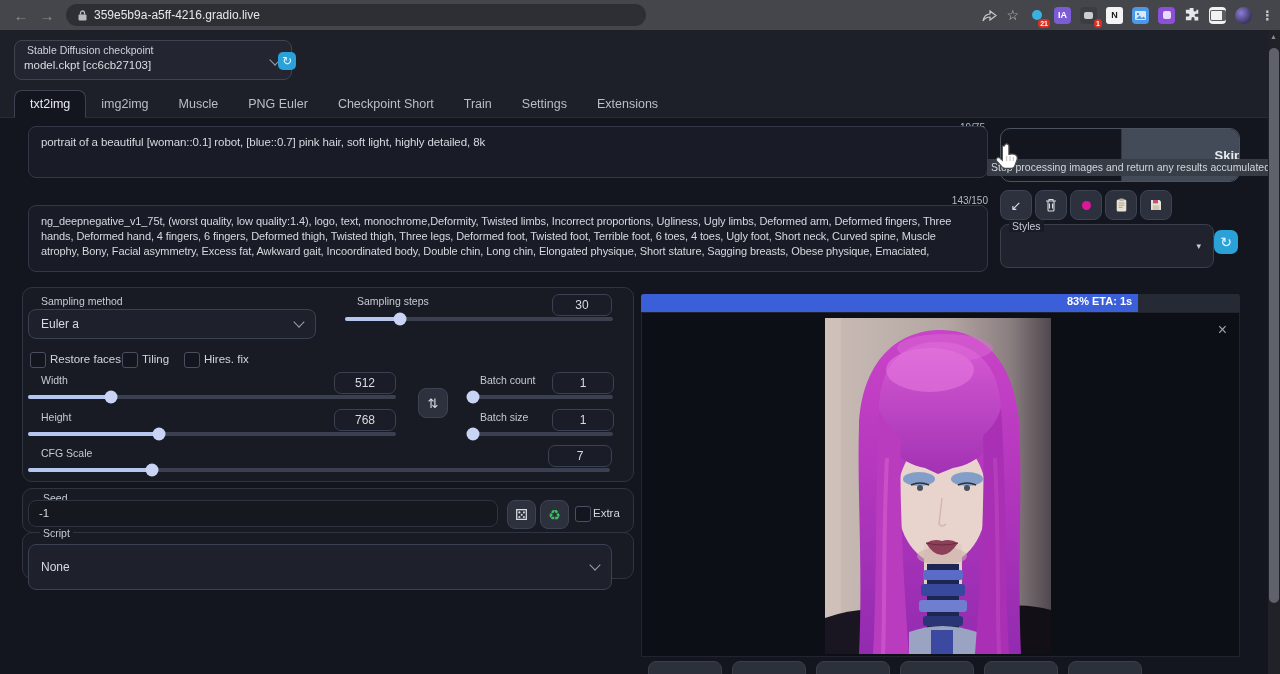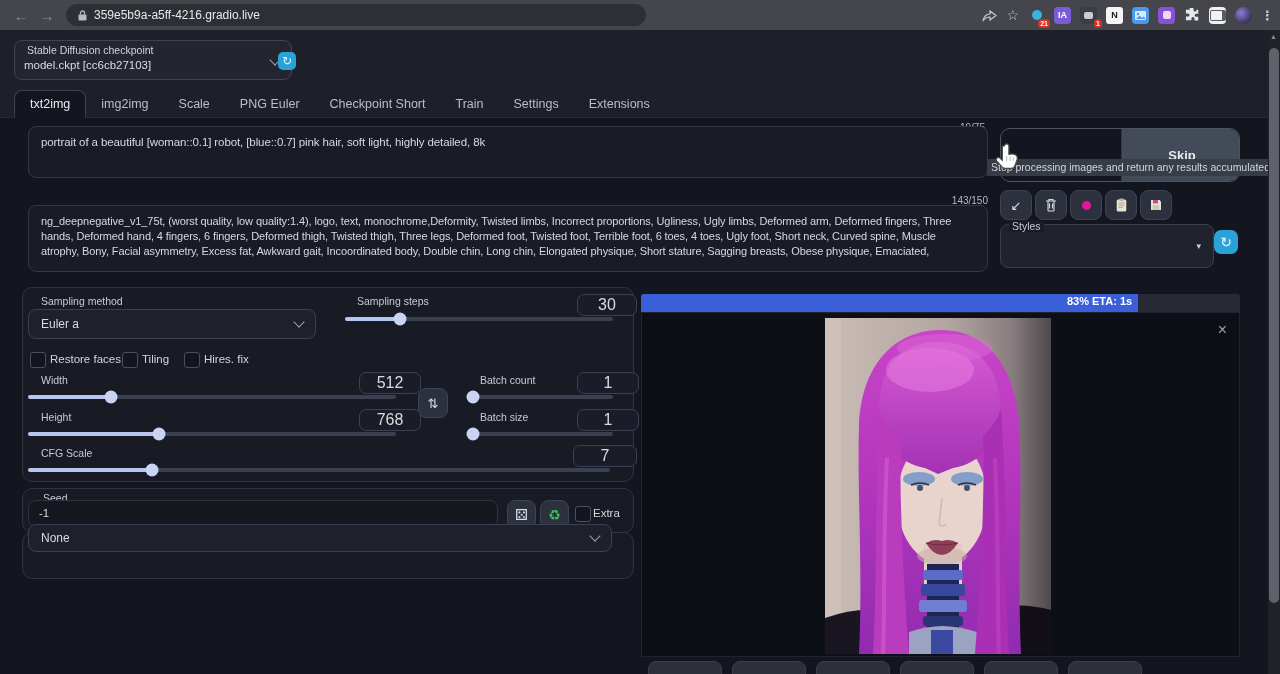--- a/index.html
+++ b/index.html
@@ -13,21 +13,21 @@
   .addr{position:absolute;left:66px;top:4px;width:580px;height:22px;background:#2e2f34;border-radius:11px;
         display:flex;align-items:center;color:#e6e7ea;font-size:12px;gap:7px;padding-left:12px;box-sizing:border-box;}
   .extrow{position:absolute;right:6px;top:0;height:30px;display:flex;align-items:center;gap:9px;}
   .ext{position:relative;width:17px;height:17px;border-radius:4px;display:flex;align-items:center;justify-content:center;font-size:9px;font-weight:bold;}
   .badge{position:absolute;right:-5px;bottom:-4px;background:#d93025;color:#fff;border-radius:4px;font-size:7px;padding:0 2px;line-height:9px;font-weight:bold;}
   
   .hdrstrip{position:absolute;left:0;top:30px;width:1280px;height:87px;background:#1d2029;border-bottom:1px solid #272b35;}
   .panel{position:absolute;background:#181b24;border:1px solid #2f3442;border-radius:10px;}
   .lbl{position:absolute;font-size:10.5px;color:#c6cad4;background:#181b24;padding:0 3px;line-height:12px;white-space:nowrap;}
   .valbox{position:absolute;height:20px;border:1px solid #3a4152;border-radius:7px;background:#1a1d27;color:#d8dbe2;
-          font-size:16px;text-align:center;line-height:20px;margin-left:25px;}
+          font-size:12px;text-align:center;line-height:20px;}
   .dd{position:absolute;background:#1e212c;border:1px solid #3a4152;border-radius:8px;color:#d8dbe2;font-size:12px;
       display:flex;align-items:center;padding:0 12px;box-sizing:border-box;cursor:pointer;}
   .chev{width:7px;height:7px;border-right:1.6px solid #9ba0ab;border-bottom:1.6px solid #9ba0ab;transform:rotate(45deg);margin-left:auto;margin-top:-4px;}
   .slider{position:absolute;height:4px;background:#3b4050;border-radius:2px;cursor:pointer;}
   .slider .fill{position:absolute;left:0;top:0;height:100%;background:#b6c6ef;border-radius:2px;}
   .slider .knob{position:absolute;top:50%;transform:translate(-50%,-50%);width:13px;height:13px;border-radius:50%;background:#c9d4f5;}
   .cb{position:absolute;width:14px;height:14px;border:1px solid #4a5061;border-radius:3px;background:#14161f;cursor:pointer;}
   .cblbl{position:absolute;font-size:11.5px;color:#d2d5dc;}
   .txtarea{position:absolute;background:#191c26;border:1px solid #323848;border-radius:8px;color:#d6d9df;
            font-size:11px;line-height:15px;padding:8px 12px;box-sizing:border-box;overflow:hidden;letter-spacing:-0.1px;}
@@ -109,40 +109,40 @@
     <span class="abs" style="left:9px;top:18px;font-size:11.5px;color:#dadde3;">model.ckpt [cc6cb27103]</span>
     <span class="chev abs" style="right:12px;top:19px;"></span>
   </div>
   <div class="bluebtn" style="left:278px;top:52px;width:18px;height:18px;font-size:12px;">
     <span>↻</span>
   </div>
 
   <div class="tabs">
     <div class="tab active">txt2img</div>
     <div class="tab">img2img</div>
-    <div class="tab">Scale</div>
+    <div class="tab">Muscle</div>
     <div class="tab">PNG Euler</div>
     <div class="tab">Checkpoint Short</div>
     <div class="tab">Train</div>
     <div class="tab">Settings</div>
     <div class="tab">Extensions</div>
   </div>
 
   <span class="counter" style="right:295px;top:122px;">19/75</span>
   <div class="txtarea" style="left:28px;top:126px;width:960px;height:52px;font-size:11.5px;">
     <span>portrait of a beautiful [woman::0.1] robot, [blue::0.7] pink hair, soft light, highly detailed, 8k</span>
   </div>
 
   <span class="counter" style="right:292px;top:195px;">143/150</span>
   <div class="txtarea" style="left:28px;top:205px;width:960px;height:67px;">
     <span>ng_deepnegative_v1_75t, (worst quality, low quality:1.4), logo, text, monochrome,Deformity, Twisted limbs, Incorrect proportions, Ugliness, Ugly limbs, Deformed arm, Deformed fingers, Three hands, Deformed hand, 4 fingers, 6 fingers, Deformed thigh, Twisted thigh, Three legs, Deformed foot, Twisted foot, Terrible foot, 6 toes, 4 toes, Ugly foot, Short neck, Curved spine, Muscle atrophy, Bony, Facial asymmetry, Excess fat, Awkward gait, Incoordinated body, Double chin, Long chin, Elongated physique, Short stature, Sagging breasts, Obese physique, Emaciated,</span>
   </div>
 
   <div class="abs" style="left:1000px;top:128px;width:240px;height:54px;border-radius:10px;overflow:hidden;border:1px solid #4b5260;box-sizing:border-box;">
-    <div class="genbtn" style="left:120px;width:120px;border-left:1px solid #333945;">
+    <div class="genbtn" style="left:120px;width:120px;border-left:1px solid #333945;justify-content:flex-end;">
       <span>Skip</span>
     </div>
   </div>
   <div class="tooltip">
     <span>Stop processing images and return any results accumulated so far.</span>
   </div>
 
   <div class="iconbtn" style="left:1000px;top:190px;">
     <span>↙</span>
   </div>
@@ -247,21 +247,21 @@
     <span style="font-size:15px;">⚄</span>
   </div>
   <div class="iconbtn" style="left:540px;top:500px;width:27px;height:27px;">
     <span style="color:#3fbf5f;font-size:14px;">♻</span>
   </div>
   <span class="cb" style="left:575px;top:506px;"></span>
   <span class="cblbl" style="left:593px;top:507px;">Extra</span>
 
   <div class="panel" style="left:22px;top:532px;width:610px;height:45px;"></div>
   <span class="lbl" style="left:40px;top:527px;">Script</span>
-  <div class="dd" style="left:28px;top:524px;width:584px;height:28px;align-items:center;">
+  <div class="dd" style="left:28px;top:544px;width:584px;height:46px;align-items:center;">
     <span>None</span>
     <span class="chev"></span>
   </div>
 
   <div class="abs" style="left:641px;top:294px;width:599px;height:20px;background:#262a35;border-radius:3px;overflow:hidden;">
     <div class="abs" style="left:0;top:0;height:100%;width:83%;background:#3a5fd8;">
       <span class="abs" style="right:6px;top:1px;font-size:11px;font-weight:bold;color:#fff;white-space:nowrap;">83% ETA: 1s</span>
     </div>
   </div>
 

